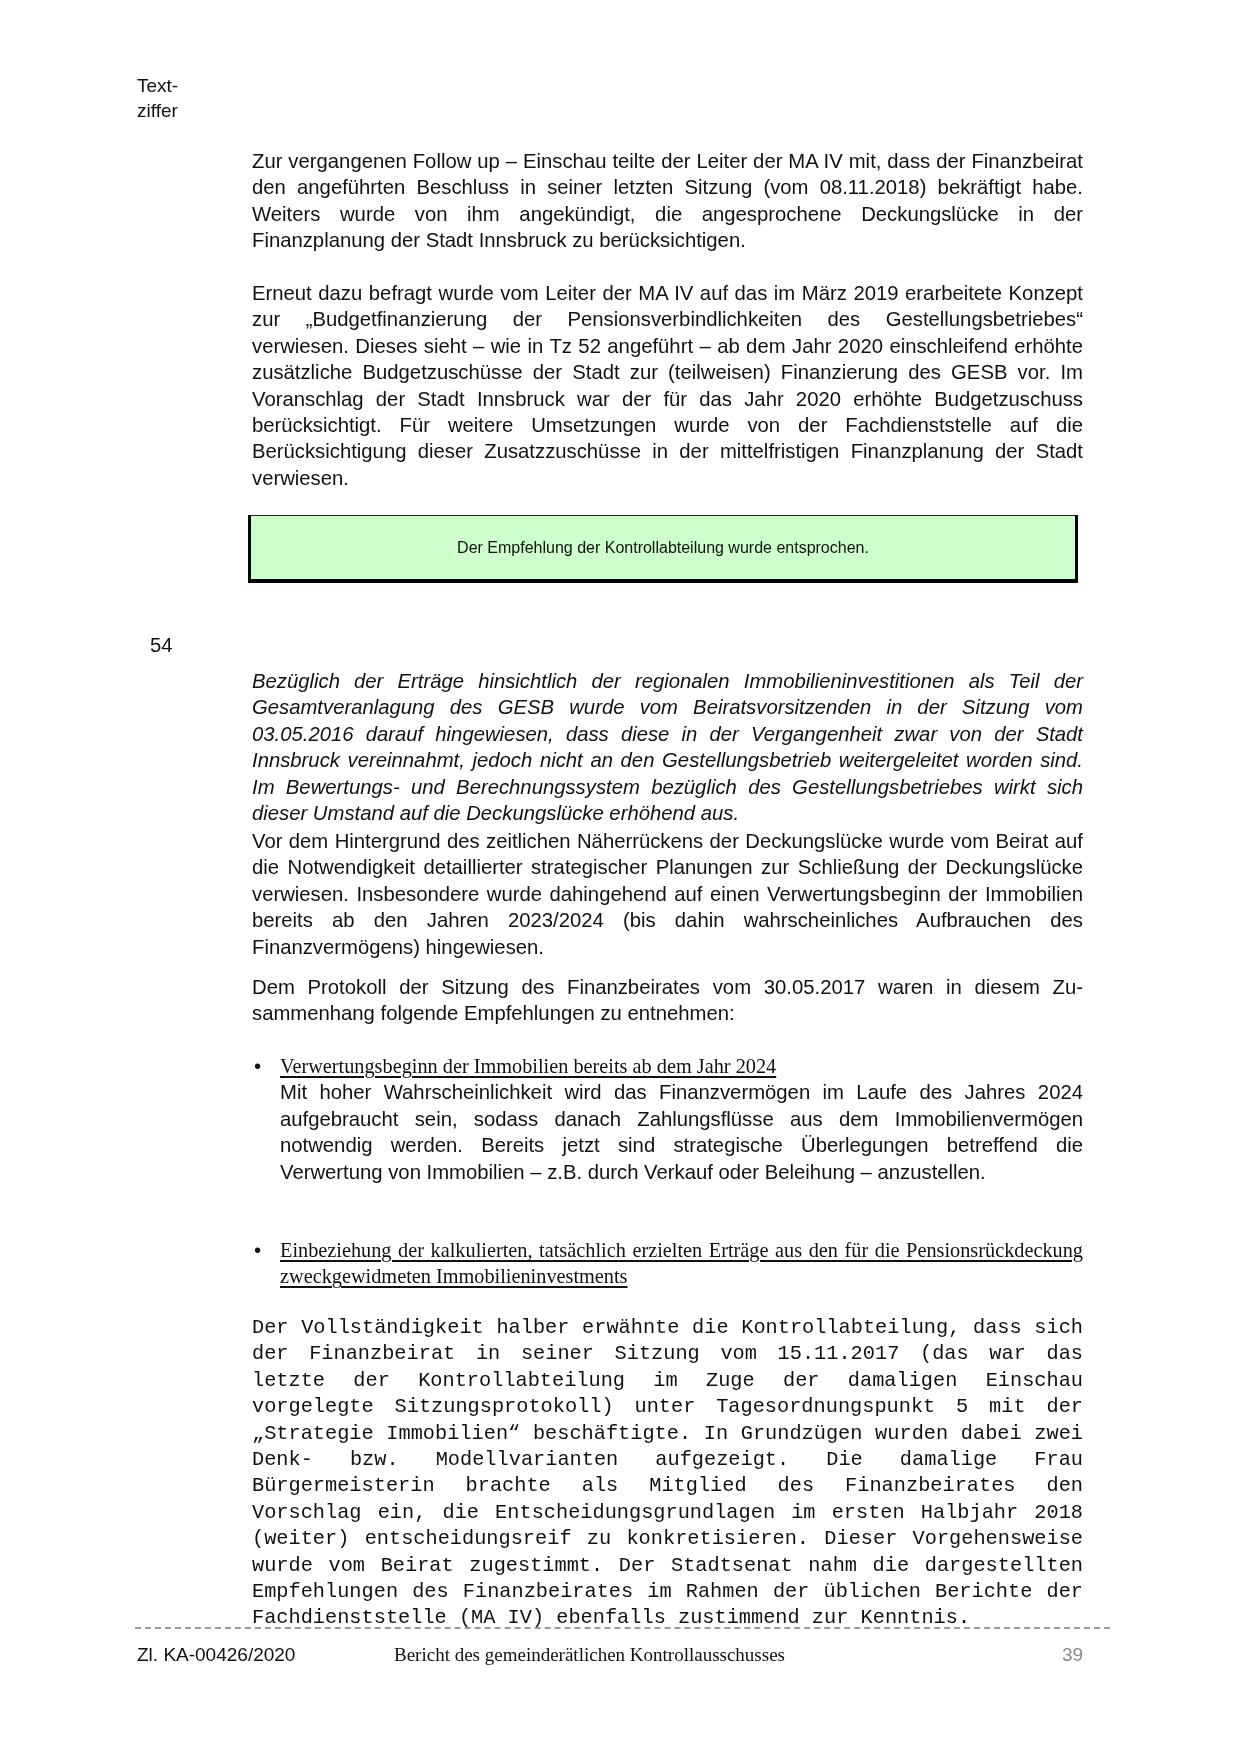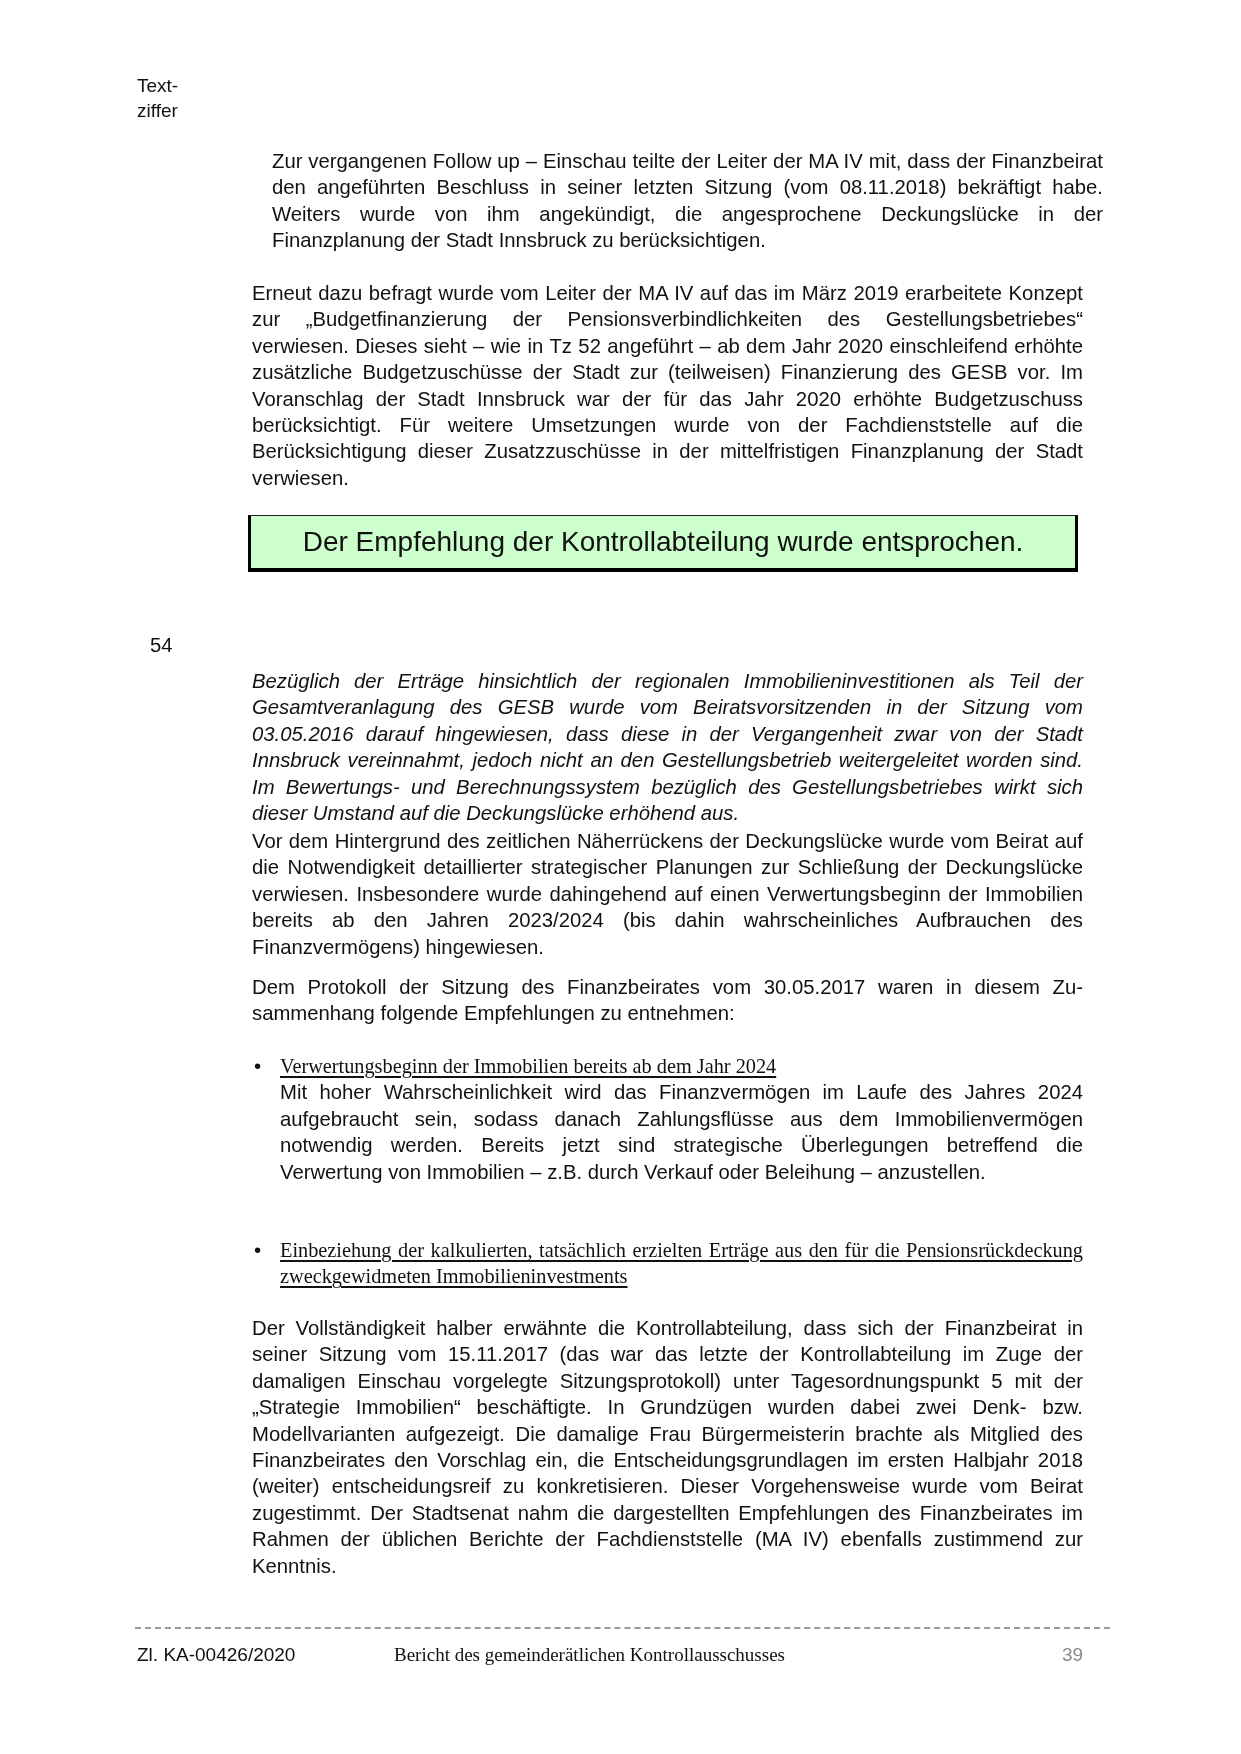--- a/index.html
+++ b/index.html
@@ -28,38 +28,38 @@
       left: 252px;
       width: 831px;
       font-size: 20.3px;
       line-height: 26.4px;
       text-align: justify;
       hyphens: manual;
     }
     .para {
       margin: 0;
     }
-    .block1 { top: 148px; margin-left: 20px; }
+    .block1 { top: 148px; }
     .block2 { top: 280px; }
     .green-box {
       position: absolute;
       left: 248px;
       top: 515px;
       width: 830px;
-      height: 57px;
+      height: 68px;
       background: #ccffcc;
       border-top: 1px solid #222;
       border-left: 3px solid #000;
       border-right: 3px solid #000;
       border-bottom: 4px solid #000;
       box-sizing: border-box;
       display: flex;
       align-items: center;
       justify-content: center;
-      font-size: 28px;
+      font-size: 16px;
     }
     .tz-number {
       position: absolute;
       left: 150px;
       top: 632px;
       font-size: 20.3px;
       line-height: 26.4px;
     }
     .block3 { top: 668px; font-style: italic; }
     .block4 { top: 816px; margin-top: 12px; }
@@ -81,21 +81,21 @@
       left: 2px;
       top: 0;
     }
     .bullet-title {
       text-decoration: underline;
       text-underline-offset: 3px;
       font-family: Liberation Serif, serif;
     }
     .bl1 { top: 1053px; }
     .bl2 { top: 1237px; }
-    .block6 { top: 1315px; }
+    .block6 { top: 1315px; font-family: Liberation Mono, monospace; }
     .footer-rule {
       position: absolute;
       left: 135px;
       top: 1627px;
       width: 975px;
       height: 0;
       border-top: 2px dashed #9a9a9a;
     }
     .footer {
       position: absolute;

